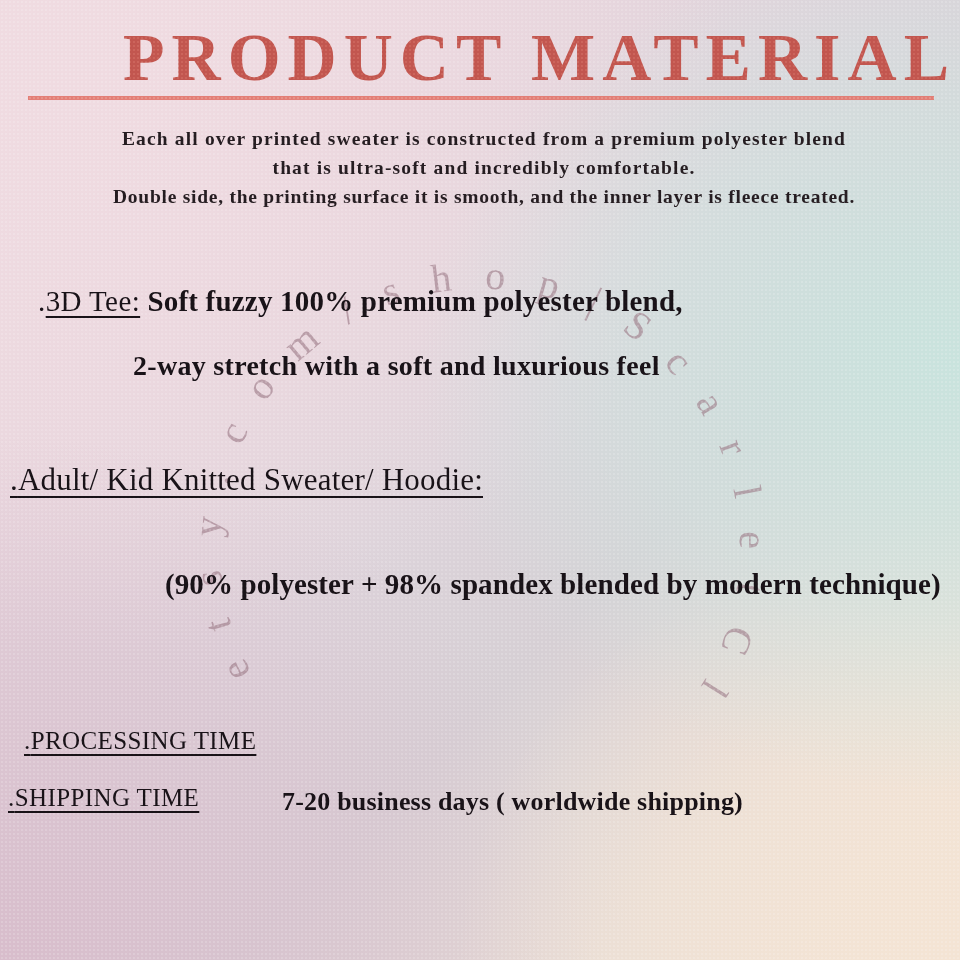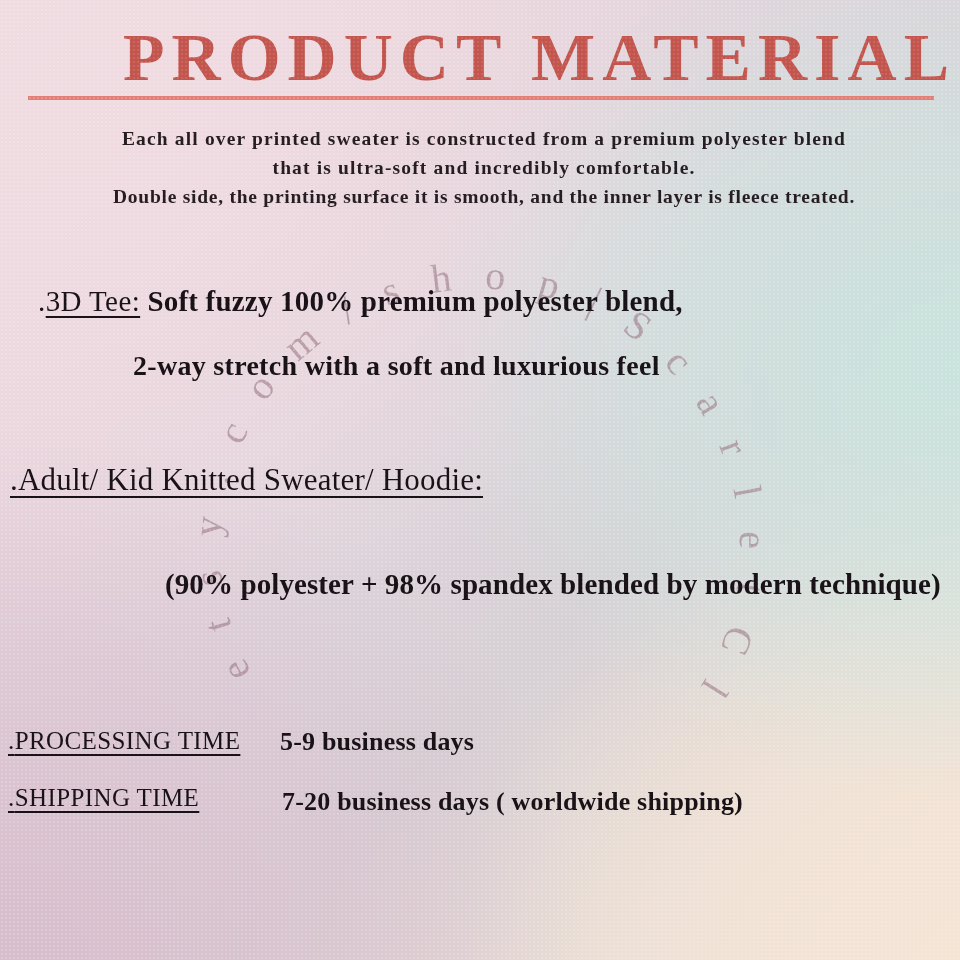--- a/index.html
+++ b/index.html
@@ -170,20 +170,21 @@
     left: 8px;
     top: 727px;
     font-size: 25px;
     letter-spacing: .4px;
     color: #181217;
   }
   .proc-label u {
     text-decoration: underline;
     text-underline-offset: 5px;
     text-decoration-thickness: 2px;
+    margin-left: 16px;
   }
   .proc-value {
     left: 280px;
     top: 727px;
     font-size: 26px;
     font-weight: bold;
     letter-spacing: .2px;
     color: #181217;
   }
   .ship-label {
@@ -239,19 +240,18 @@
     <span class="tee-head"><span>.</span><u>3D Tee:</u></span>
     <span class="tee-body">Soft fuzzy 100% premium polyester blend,</span>
   </div>
   <div class="blk tee-sub">2-way stretch with a soft and luxurious feel</div>
 
   <div class="blk sweater-head"><u><span>.</span><span>Adult/ Kid Knitted Sweater/ Hoodie:</span></u></div>
 
   <div class="blk blend">(90% polyester + 98% spandex blended by modern technique)</div>
 
   <div class="time-row proc-label"><u><span>.</span><span>PROCESSING TIME</span></u></div>
-  <div class="time-row proc-value">5-9 business days</div>
 
   <div class="time-row ship-label"><u><span>.</span><span>SHIPPING TIME</span></u></div>
   <div class="time-row ship-value">7-20 business days ( worldwide shipping)</div>
 
   <div id="grain"></div>
 </div>
 
 </body></html>

